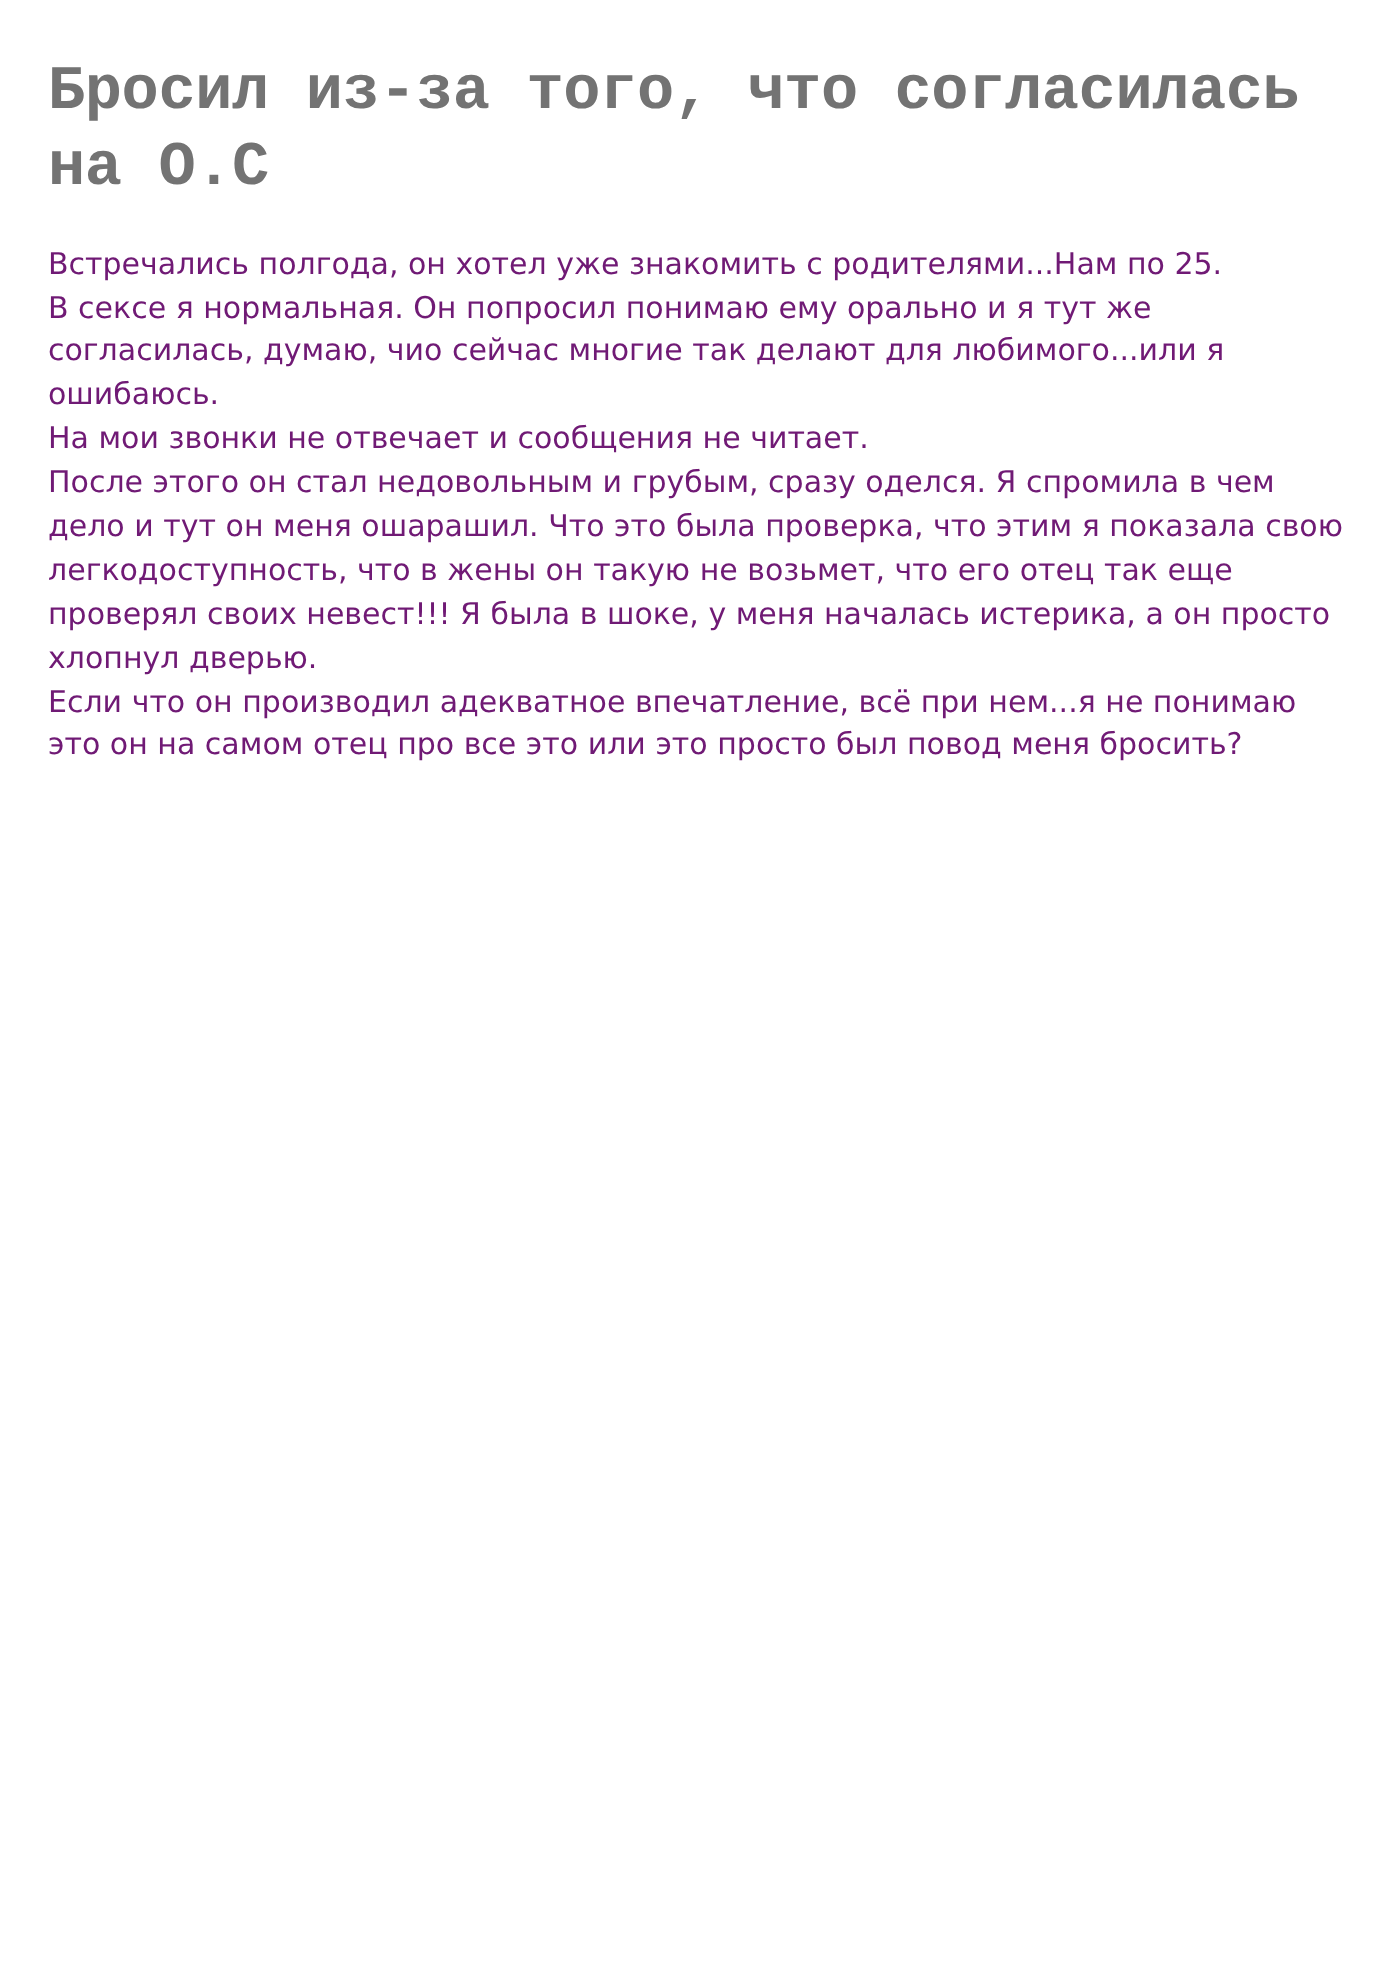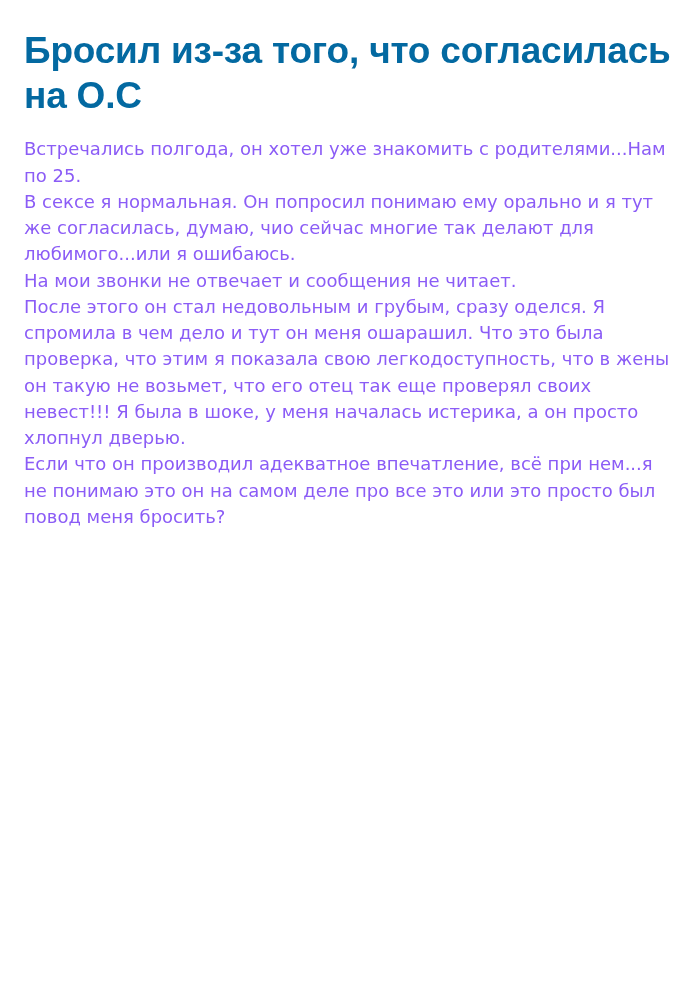--- a/index.html
+++ b/index.html
@@ -15,43 +15,43 @@
     overflow: hidden;
   }
   .page {
     box-sizing: border-box;
     width: 700px;
     height: 987px;
     padding: 28px 24px 10px 24px;
     background: #ffffff;
   }
   .post-title {
-    color: #0369a1;
-    font-family: Liberation Sans, sans-serif;
+    color: #737373;
+    font-family: Liberation Mono, monospace;
     font-weight: bold;
-    font-size: 37px;
+    font-size: 31px;
     line-height: 1.22;
     margin: 0 0 18px 0;
     letter-spacing: -0.2px;
   }
   .post-body {
-    font-size: 18px;
+    font-size: 15px;
     line-height: 1.46;
-    color: #8b5cf6;
+    color: #701a75;
   }
   .post-paragraph {
     margin: 0 0 0 0;
     white-space: pre-wrap;
   }
 </style>
 </head>
 <body>
 
 <div class="page">
   <h1 class="post-title">Бросил из-за того, что согласилась на О.С</h1>
   <div class="post-body">
     <p class="post-paragraph">Встречались полгода, он хотел уже знакомить с родителями...Нам по 25.</p>
     <p class="post-paragraph">В сексе я нормальная. Он попросил понимаю ему орально и я тут же согласилась, думаю, чио сейчас многие так делают для любимого...или я ошибаюсь.</p>
     <p class="post-paragraph">На мои звонки не отвечает и сообщения не читает.</p>
     <p class="post-paragraph">После этого он стал недовольным и грубым, сразу оделся. Я спромила в чем дело и тут он меня ошарашил. Что это была проверка, что этим я показала свою легкодоступность, что в жены он такую не возьмет, что его отец так еще проверял своих невест!!! Я была в шоке, у меня началась истерика, а он просто хлопнул дверью.</p>
-    <p class="post-paragraph">Если что он производил адекватное впечатление, всё при нем...я не понимаю это он на самом деле про все это или это просто был повод меня бросить?</p>
+    <p class="post-paragraph">Если что он производил адекватное впечатление, всё при нем...я не понимаю это он на самом отец про все это или это просто был повод меня бросить?</p>
   </div>
 </div>
 
 </body></html>

